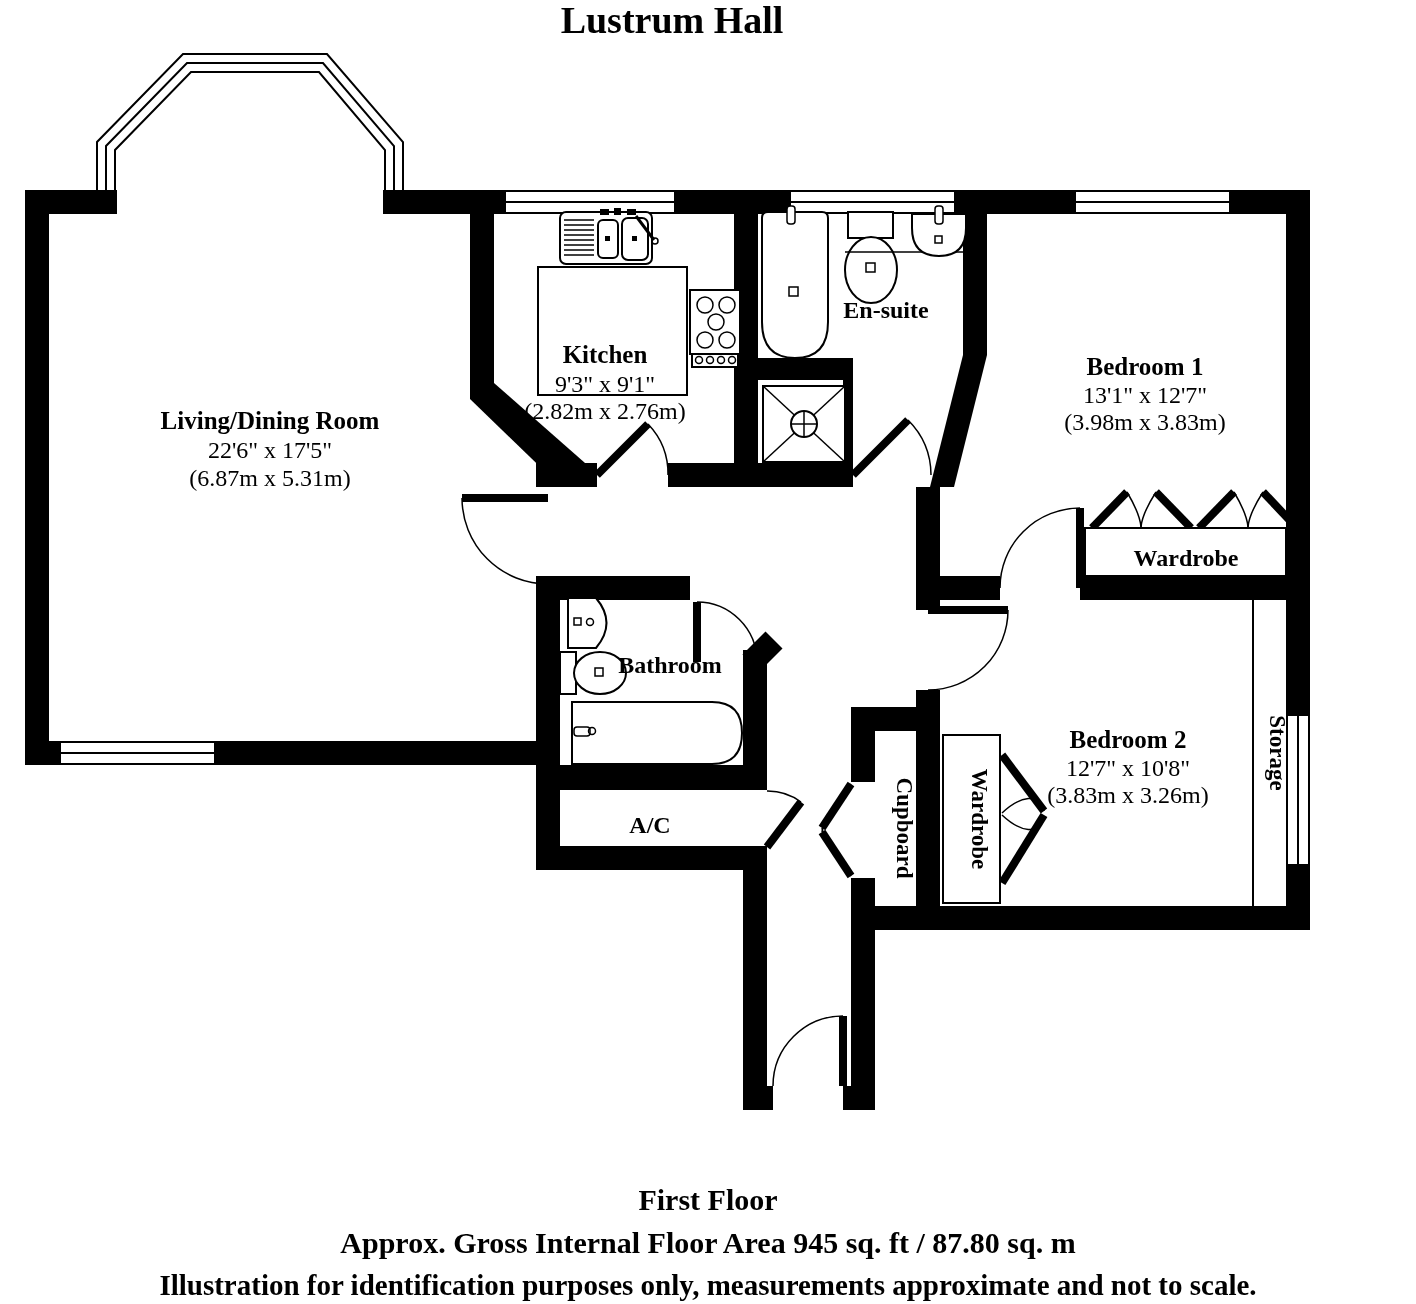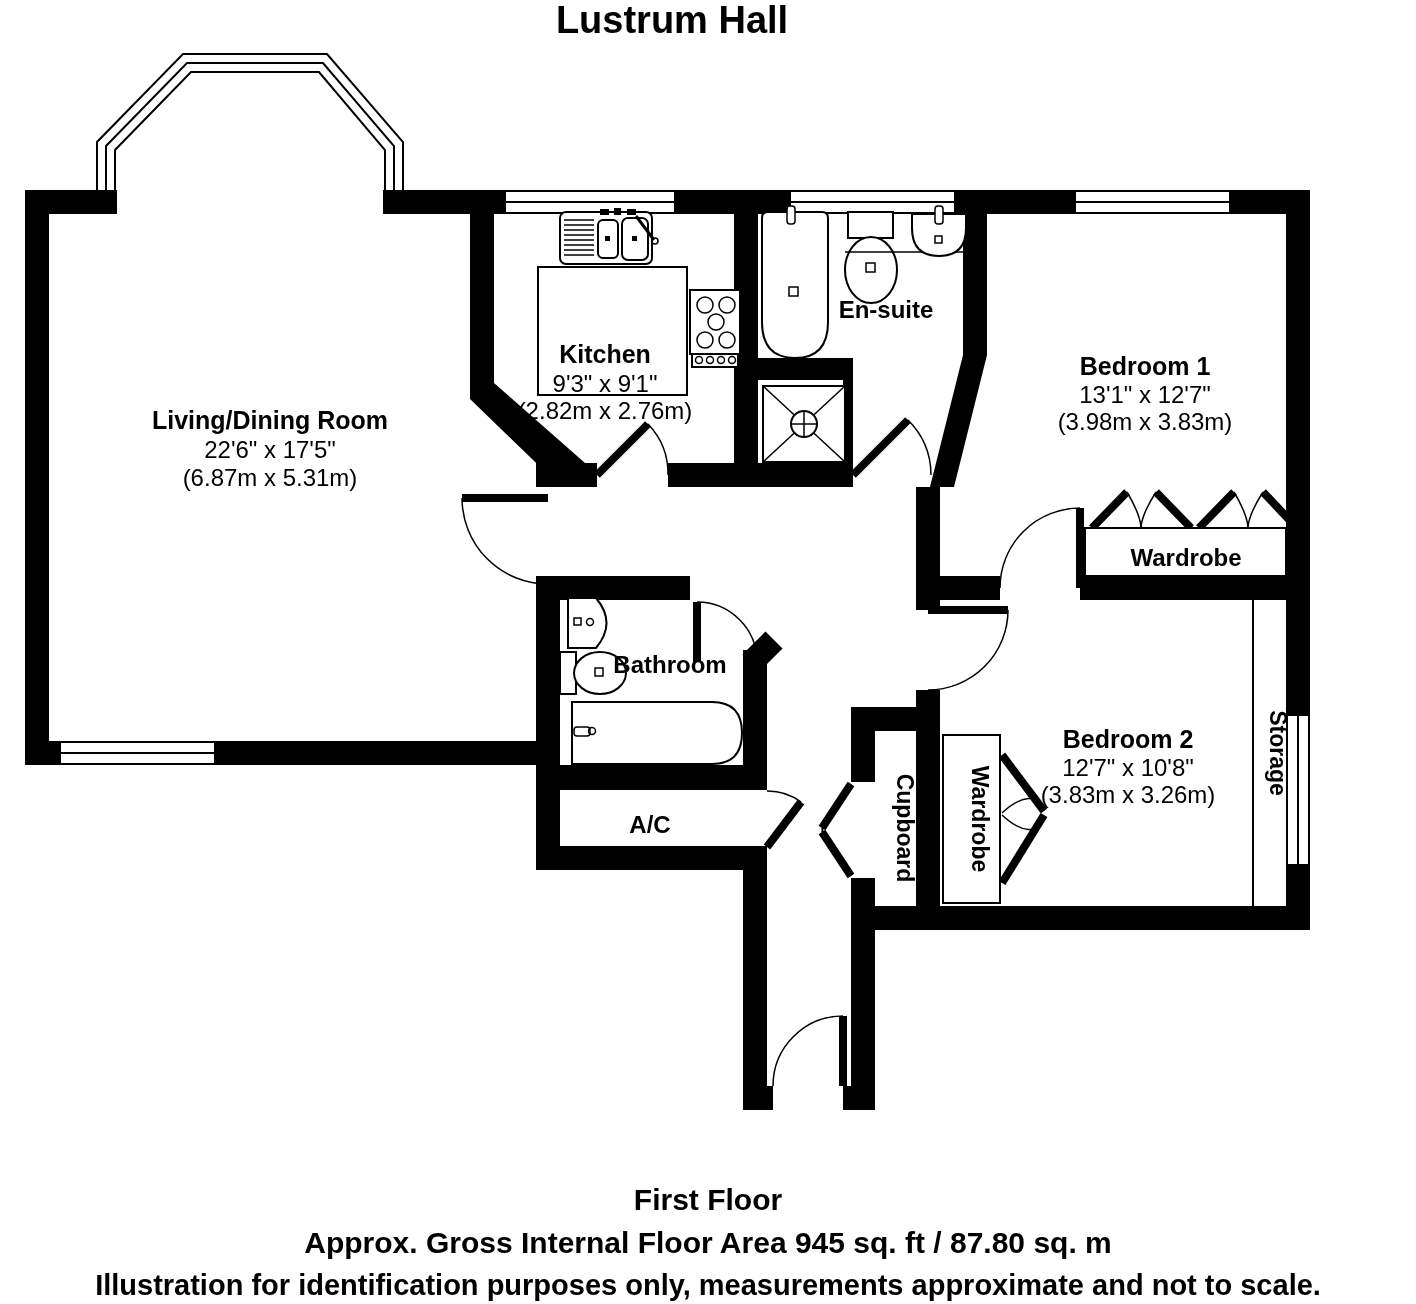--- a/index.html
+++ b/index.html
@@ -1,17 +1,17 @@
 <!DOCTYPE html>
 <html><head>
 <meta charset="utf-8">
 <style>
   html,body{margin:0;padding:0;background:#ffffff;}
   .page{width:1416px;height:1304px;position:relative;background:#fff;overflow:hidden;
-        font-family:Liberation Sans, sans-serif;}
+        font-family:Liberation Serif, serif;}
   svg{display:block;}
   text{fill:#000;}
   .room-name{font-size:25px;font-weight:700;}
   .room-dim{font-size:24px;font-weight:400;}
   .small-label{font-size:24px;font-weight:700;}
   .v-label{font-size:23px;font-weight:700;}
   .title-text{font-size:38px;font-weight:700;}
   .footer-text{font-size:30px;font-weight:700;}
   .footer-text-sm{font-size:29px;font-weight:700;}
   .wall{fill:#000;stroke:none;}

